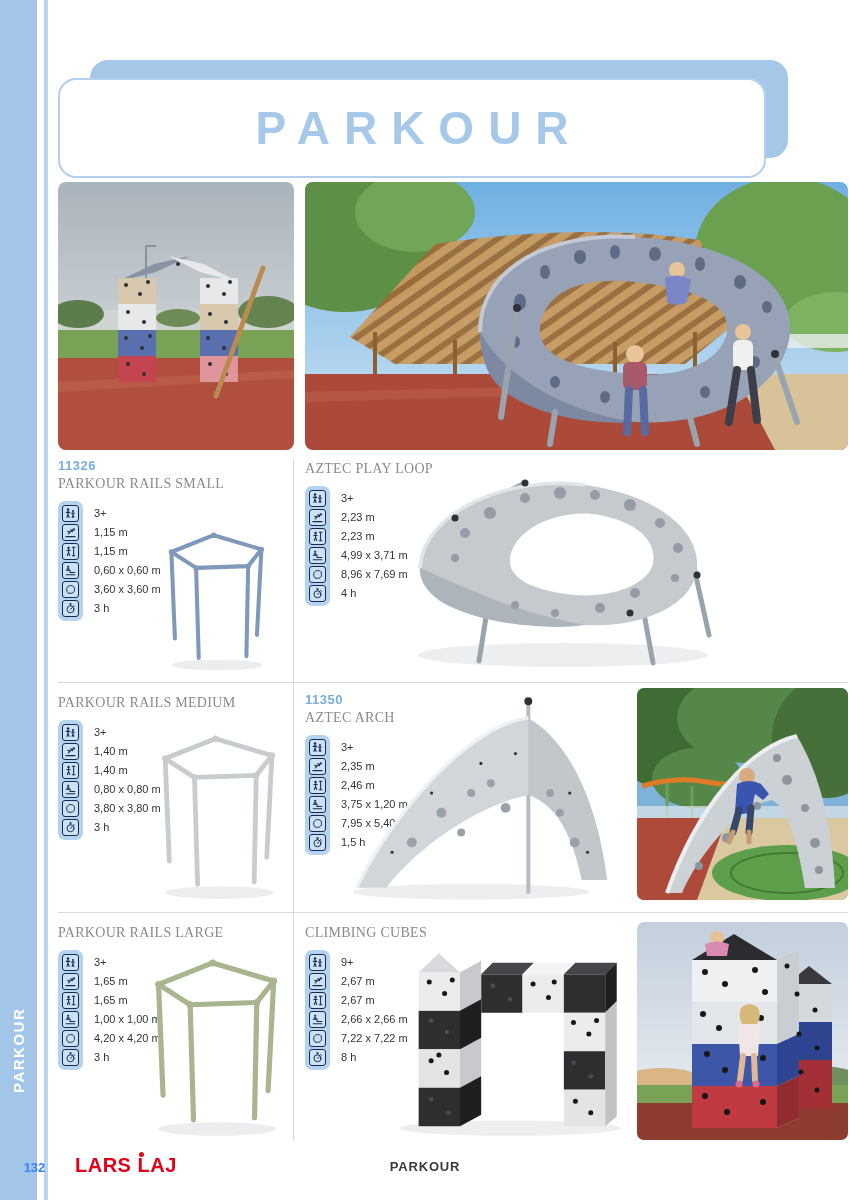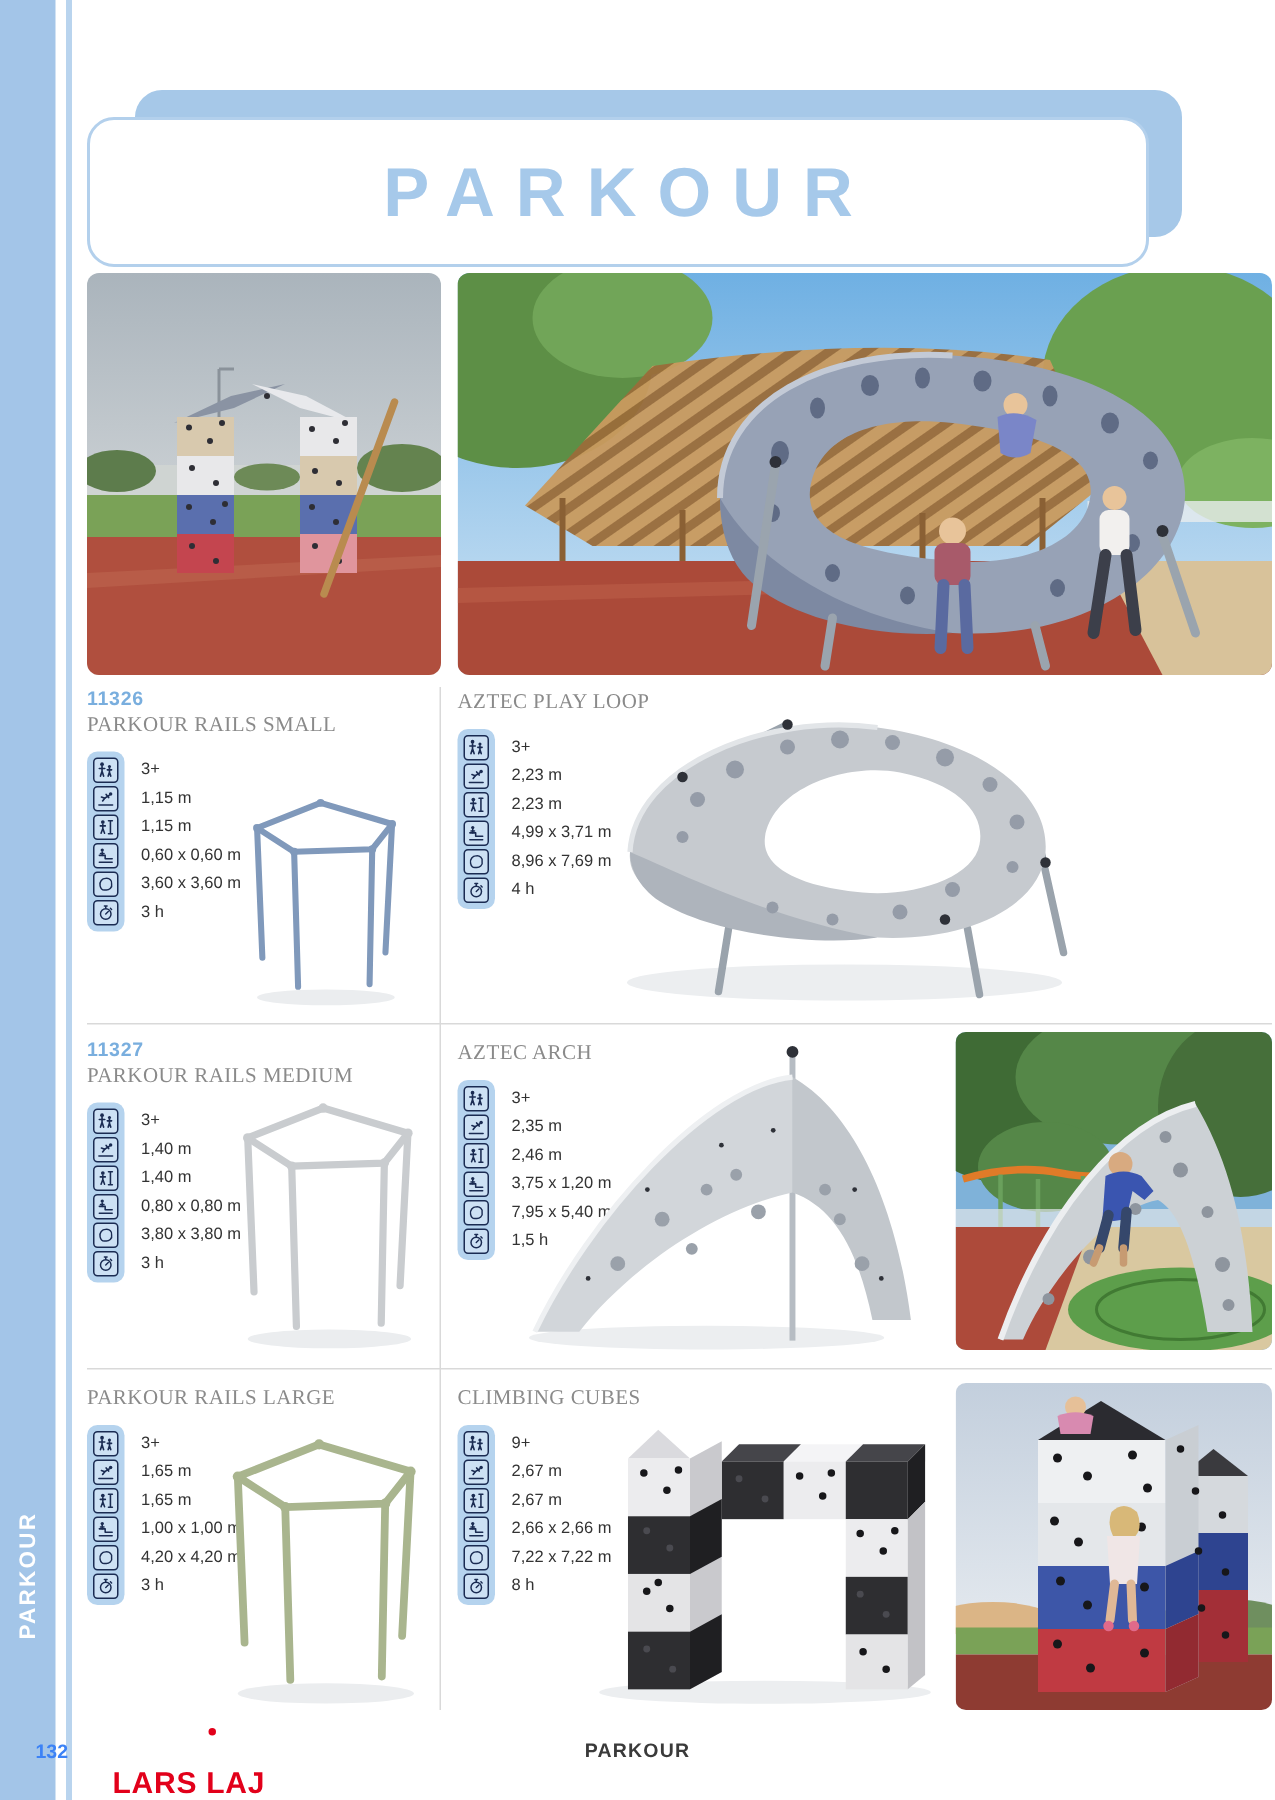--- a/index.html
+++ b/index.html
@@ -58,21 +58,21 @@
   .render{position:absolute;}
   #render-0{left:158px;top:522px;width:115px;height:150px;color:#8099bb;}
   #render-1{left:395px;top:463px;width:330px;height:207px;}
   #render-2{left:150px;top:723px;width:135px;height:178px;color:#c9cccf;}
   #render-3{left:323px;top:694px;width:306px;height:208px;}
   #render-4{left:140px;top:946px;width:150px;height:192px;color:#a9b58e;}
   #render-5{left:385px;top:924px;width:250px;height:216px;}
 
   
   .brand{position:absolute;left:75px;top:1154px;color:#e2001a;font-weight:900;font-size:20px;
-         letter-spacing:.5px;margin-top:24px;}
+         letter-spacing:.5px;}
   .brand-dot{position:absolute;left:139px;top:1152px;width:5px;height:5px;border-radius:50%;
              background:#e2001a;}
   .footer-center{position:absolute;left:0;top:1159px;width:850px;text-align:center;
                  font-size:13px;font-weight:bold;color:#3a3a3a;letter-spacing:.8px;}
   .hidden-defs{position:absolute;width:0;height:0;overflow:hidden;}
 </style>
 </head>
 <body>
 
 <svg class="hidden-defs" aria-hidden="true">
@@ -369,21 +369,20 @@
         <span class="spec-val">2,23 m</span>
         <span class="spec-val">2,23 m</span>
         <span class="spec-val">4,99 x 3,71 m</span>
         <span class="spec-val">8,96 x 7,69 m</span>
         <span class="spec-val">4 h</span>
       </div>
     </div>
   </div>
 
   <div class="product" id="prod-2">
-    <div class="code">11327</div>
     <div class="name">PARKOUR RAILS MEDIUM</div>
     <div class="specs">
       <div class="icon-col">
         <span class="spec-box">
             <svg class="glyph" viewBox="0 0 20 20">
               <use href="#sym-age"></use>
             </svg>
           </span>
         <span class="spec-box">
             <svg class="glyph" viewBox="0 0 20 20">
@@ -416,20 +415,21 @@
         <span class="spec-val">1,40 m</span>
         <span class="spec-val">1,40 m</span>
         <span class="spec-val">0,80 x 0,80 m</span>
         <span class="spec-val">3,80 x 3,80 m</span>
         <span class="spec-val">3 h</span>
       </div>
     </div>
   </div>
 
   <div class="product" id="prod-3">
+    <div class="code">11350</div>
     <div class="name">AZTEC ARCH</div>
     <div class="specs">
       <div class="icon-col">
         <span class="spec-box">
             <svg class="glyph" viewBox="0 0 20 20">
               <use href="#sym-age"></use>
             </svg>
           </span>
         <span class="spec-box">
             <svg class="glyph" viewBox="0 0 20 20">

